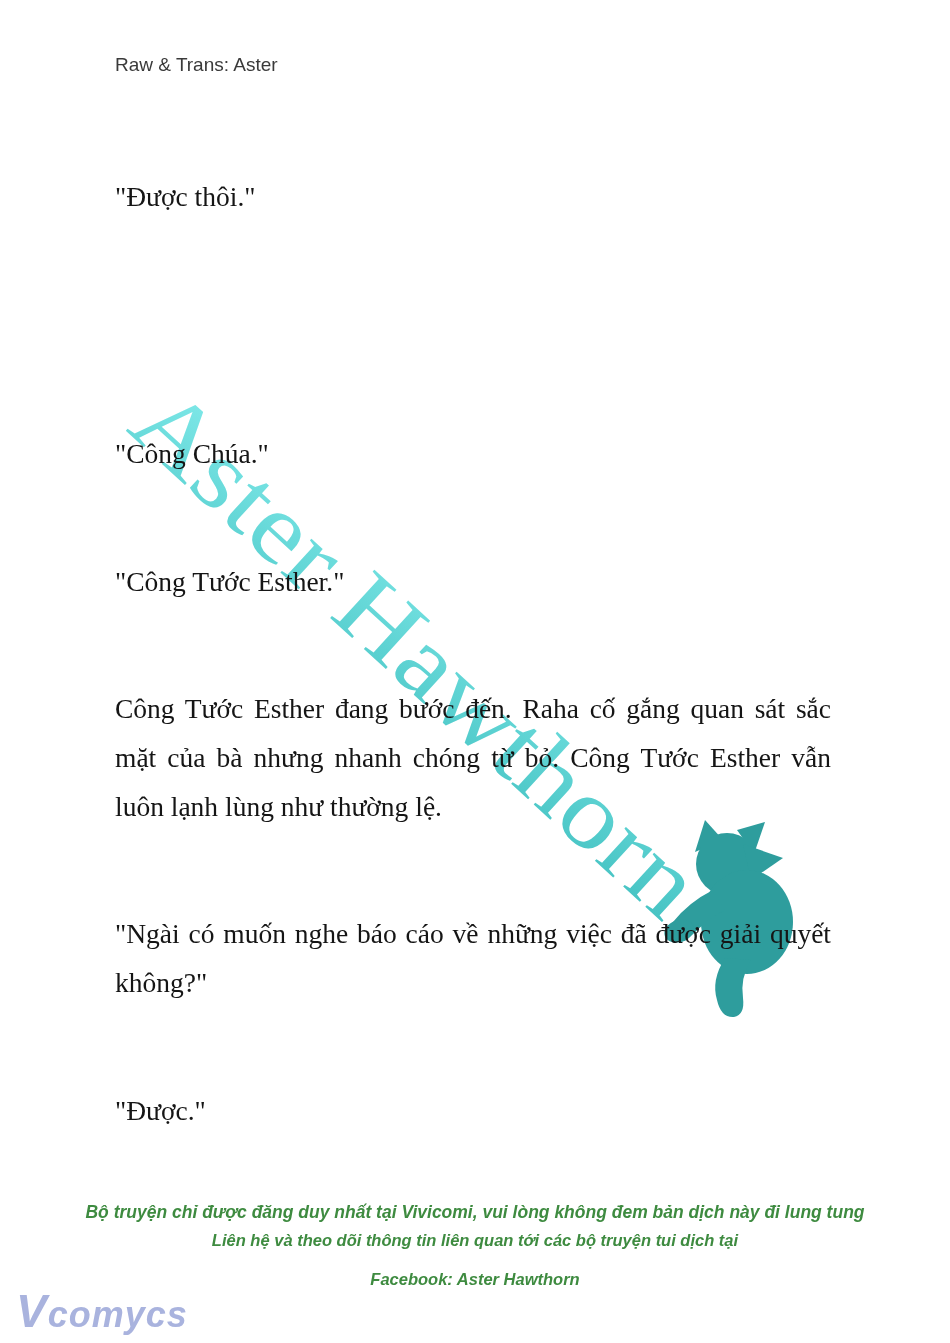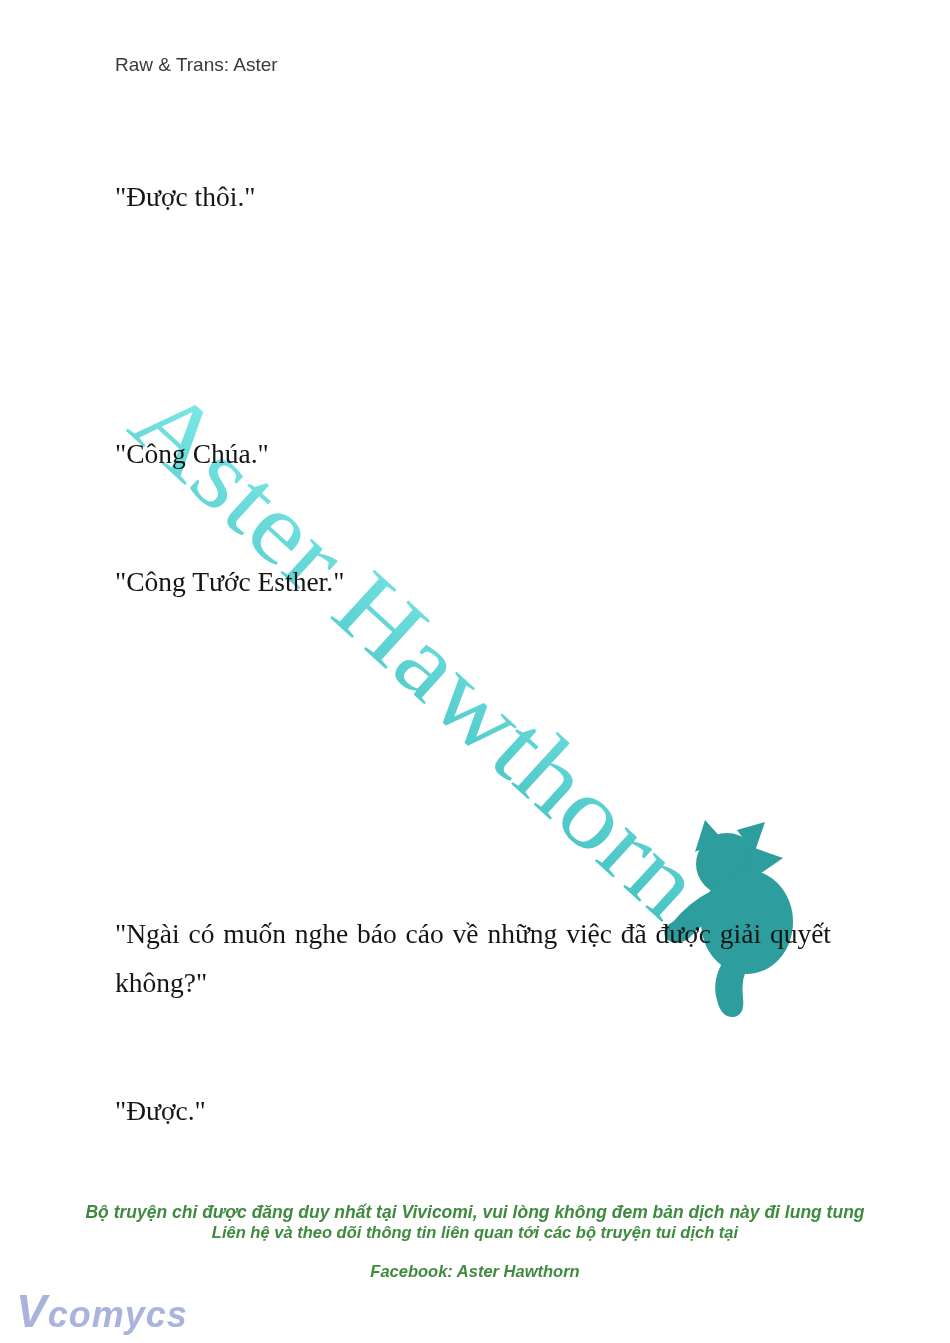--- a/index.html
+++ b/index.html
@@ -29,21 +29,21 @@
   }
   .p0 { top: 172px; } .p1 { top: 300px; } .p2 { top: 429px; }
   .p3 { top: 557px; } .p4 { top: 684px; } .p5 { top: 909px; }
   .p6 { top: 1086px; }
   .footer {
     position: absolute; left: 0; top: 1202px; width: 100%;
     text-align: center; z-index: 2;
     font-family: "Liberation Sans", "DejaVu Sans", sans-serif;
     font-style: italic; font-weight: bold; color: #3e8b40;
   }
-  .footer .f1 { font-size: 17.5px; }
+  .footer .f1 { font-size: 17.5px; margin-bottom: 8px; }
   .footer .f2 { font-size: 16.5px; margin-bottom: 20px; }
   .footer .f3 { font-size: 16.5px; text-align: center; }
   .logo {
     position: absolute; left: 16px; top: 1284px; z-index: 2;
     font-family: "Liberation Sans", "DejaVu Sans", sans-serif;
     font-style: italic; font-weight: bold;
     font-size: 36px; color: #a9b3de; letter-spacing: 1px;
   }
   .logo::first-letter { font-size: 46px; }
 </style>
@@ -74,20 +74,21 @@
       <path d="M64 140 Q50 162 56 182 Q60 200 73 199 Q84 197 82 180 Q79 160 90 142 Z"></path>
     </g>
   </svg>
 
   <div class="credit">Raw &amp; Trans: Aster</div>
 
   <div class="content">
     <p class="para p0">"Được thôi."</p>
     <p class="para p2">"Công Chúa."</p>
     <p class="para p3">"Công Tước Esther."</p>
+    <p class="para p4">Công Tước Esther đang bước đến. Raha cố gắng quan sát sắc mặt của bà nhưng nhanh chóng từ bỏ. Công Tước Esther vẫn luôn lạnh lùng như thường lệ.</p>
     <p class="para p5">"Ngài có muốn nghe báo cáo về những việc đã được giải quyết không?"</p>
     <p class="para p6">"Được."</p>
   </div>
 
   <div class="footer">
     <p class="f1">Bộ truyện chỉ được đăng duy nhất tại Vivicomi, vui lòng không đem bản dịch này đi lung tung</p>
     <p class="f2">Liên hệ và theo dõi thông tin liên quan tới các bộ truyện tui dịch tại</p>
     <p class="f3">Facebook: Aster Hawthorn</p>
   </div>
 

